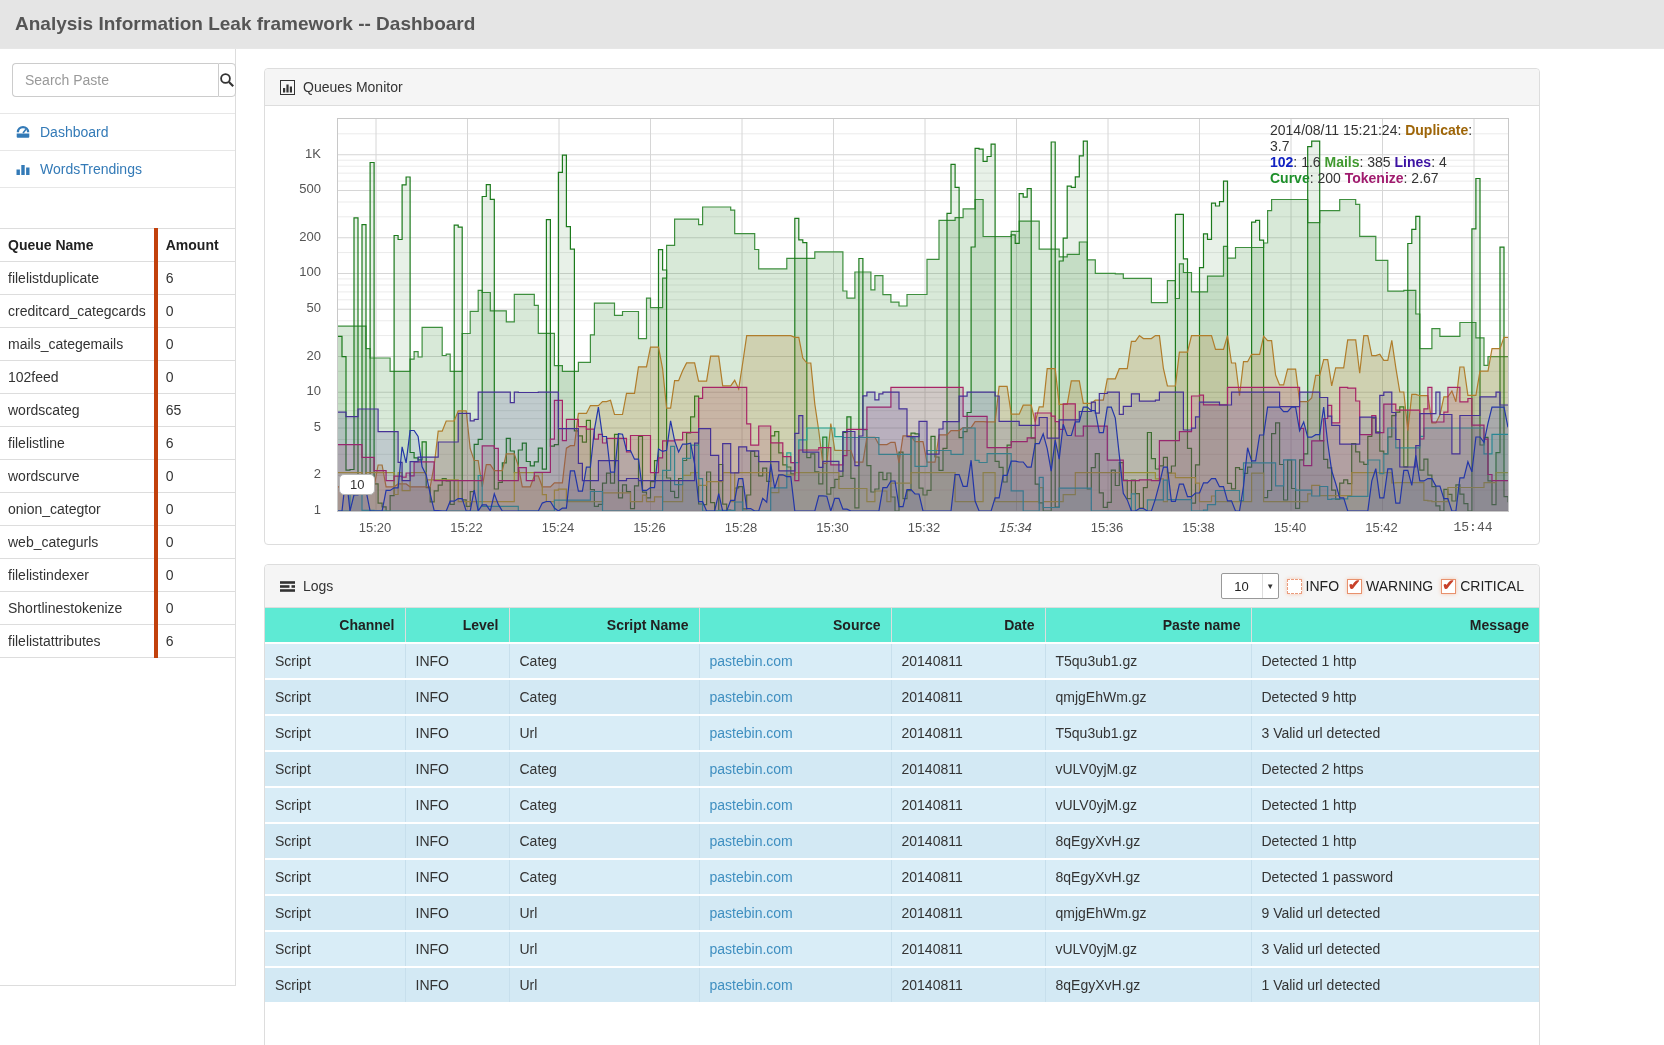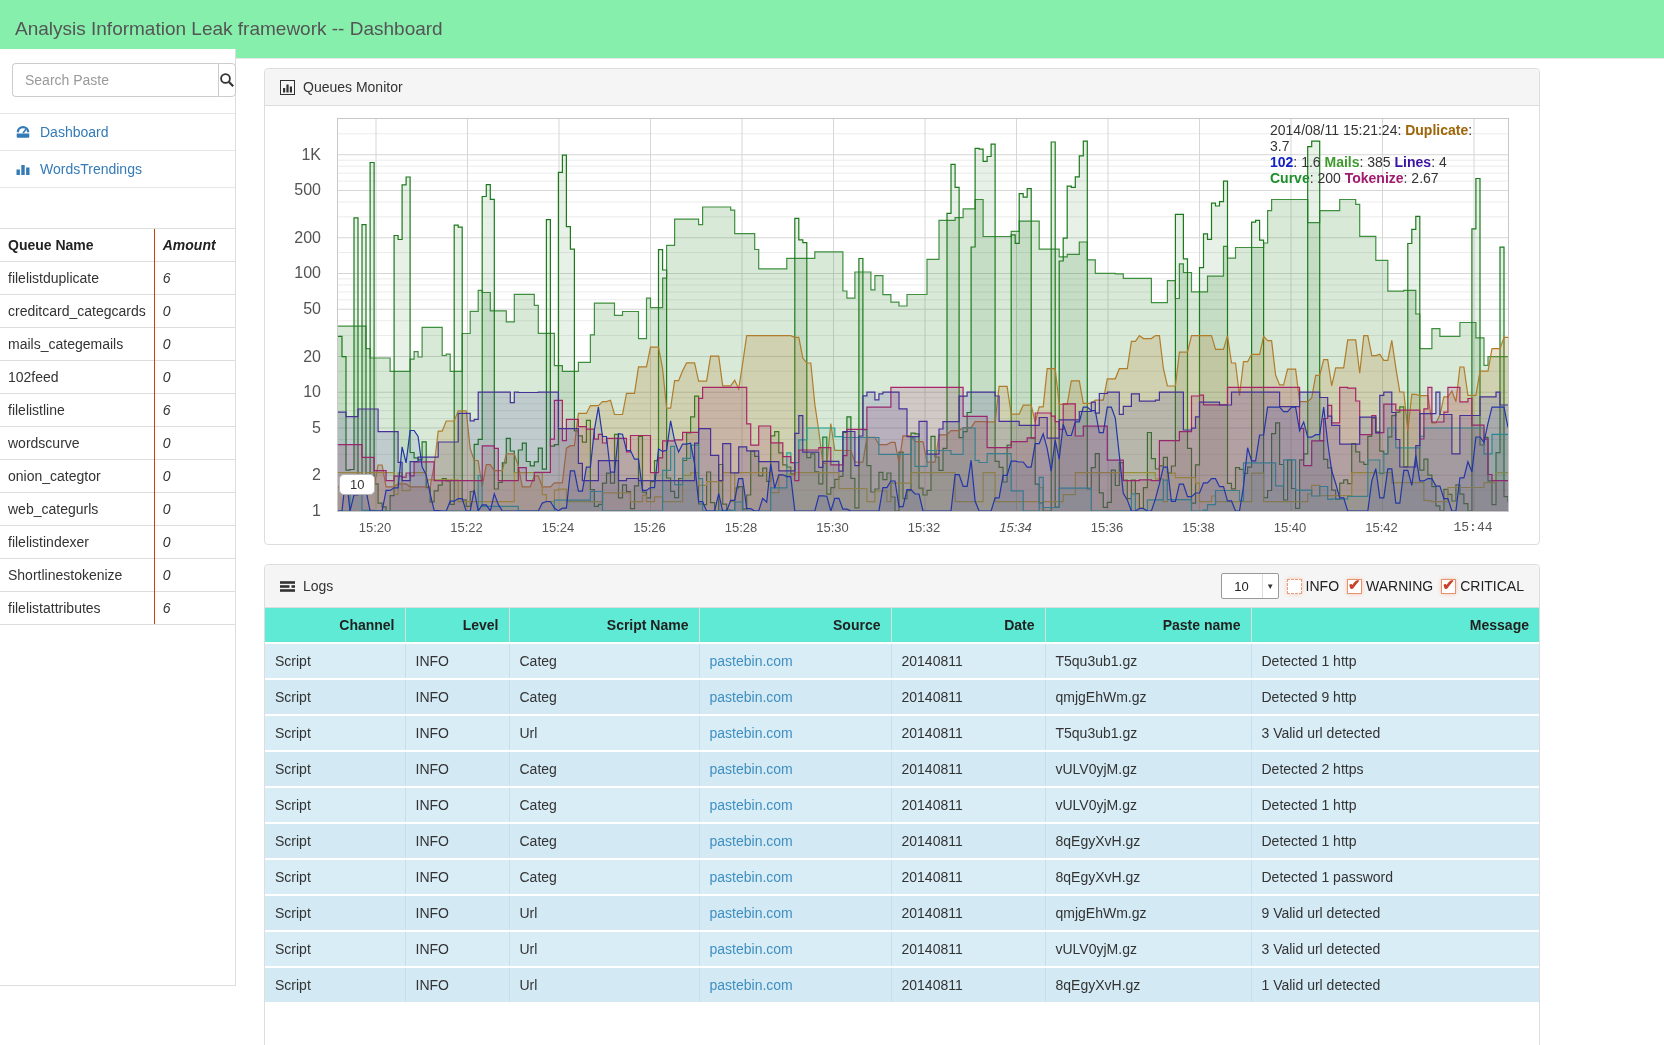--- a/index.html
+++ b/index.html
@@ -1,56 +1,56 @@
 <!DOCTYPE html>
 <html><head>
 <meta charset="utf-8">
 <style>
   * { margin:0; padding:0; box-sizing:border-box; }
   html,body { width:1664px; height:1045px; overflow:hidden; background:#fff;
     font-family:"Liberation Sans", sans-serif; font-size:14px; color:#333; }
 
   
-  .navbar { height:59px; background:#86efac; border-bottom:1px solid #e7e7e7;
-    display:flex; align-items:center; padding:0 15px; }
+  .navbar { height:49px; background:#e5e5e5; border-bottom:1px solid #e7e7e7;
+    display:flex; align-items:center; padding:0 15px;font-weight:bold; }
   .brand { font-size:19px; color:#555; }
 
   
   .sidebar { position:absolute; left:0; top:49px; width:236px; height:937px;
     border-right:1px solid #ddd; border-bottom:1px solid #ddd; background:#fff; }
   .search-group { display:flex; margin:14px 12px 16px 12px; }
   .search-group input { flex:1; height:34px; border:1px solid #ccc; border-right:none;
     border-radius:4px 0 0 4px; padding:6px 12px; font-size:14px; color:#555; outline:none;
     font-family:"Liberation Sans",sans-serif; }
   .search-group input::placeholder { color:#999; }
   .search-btn { width:42px; height:34px; background:#fff; border:1px solid #ccc;
     border-radius:0 4px 4px 0; cursor:pointer; display:flex; align-items:center; justify-content:center; }
   .nav-item { display:flex; align-items:center; gap:9px; padding:10px 15px;
     border-top:1px solid #e7e7e7; color:#337ab7; cursor:pointer; }
   .nav-item:last-child { border-bottom:1px solid #e7e7e7; }
   .queue-table { width:236px; border-collapse:collapse; margin-top:40px; }
   .queue-table th, .queue-table td { text-align:left; padding:8px 8px; border-top:1px solid #ddd; }
   .queue-table th { font-weight:bold; color:#222; }
-  .queue-table td:last-child, .queue-table th:last-child { border-left:1px solid #c2410c;font-style:italic; }
+  .queue-table td:last-child, .queue-table th:last-child { border-left:4px solid #c2410c; }
   .queue-table tr > *:first-child { width:146px; }
   .queue-table tbody tr:last-child td { border-bottom:1px solid #ddd; }
 
   
   .main { position:absolute; left:264px; top:49px; width:1276px; }
   .panel { border:1px solid #ddd; border-radius:4px; background:#fff; margin-top:19px; }
   .panel-heading { background:#f5f5f5; border-bottom:1px solid #ddd; border-radius:4px 4px 0 0;
     padding:10px 15px; display:flex; align-items:center; gap:8px; color:#333; }
   .panel-body { padding:6px 10px 8px 10px; }
 
   
   .chart-area { position:relative; height:424px; }
   .plot { position:absolute; left:62px; top:6px; width:1172px; height:394px;
     border:1px solid #c8c8c8; background:#fff; }
   .ytick { position:absolute; left:0; width:54px; text-align:right; padding-right:8px;
-    font-size:16px; color:#545454; }
+    font-size:13px; color:#545454; }
   .xtick { position:absolute; width:60px; text-align:center; font-size:13px; color:#545454; }
   .legend { position:absolute; top:3px; right:14px; width:224px; text-align:left;
     font-size:14px; line-height:16px; color:#333; }
   .legend b { font-weight:bold; }
   .chart-tooltip { position:absolute; left:1px; bottom:16px; background:#fff;
     border:1px solid #b5b5b5; border-radius:5px; padding:2px 10px; font-size:13px; color:#333; }
 
   
   .logs-heading { padding:8px 15px; }
   .logs-controls { margin-left:auto; display:flex; align-items:center; gap:8px; }
@@ -130,20 +130,24 @@
           <td>creditcard_categcards</td>
           <td>0</td>
         </tr>
         <tr>
           <td>mails_categemails</td>
           <td>0</td>
         </tr>
         <tr>
           <td>102feed</td>
           <td>0</td>
+        </tr>
+        <tr>
+          <td>wordscateg</td>
+          <td>65</td>
         </tr>
         <tr>
           <td>filelistline</td>
           <td>6</td>
         </tr>
         <tr>
           <td>wordscurve</td>
           <td>0</td>
         </tr>
         <tr>

